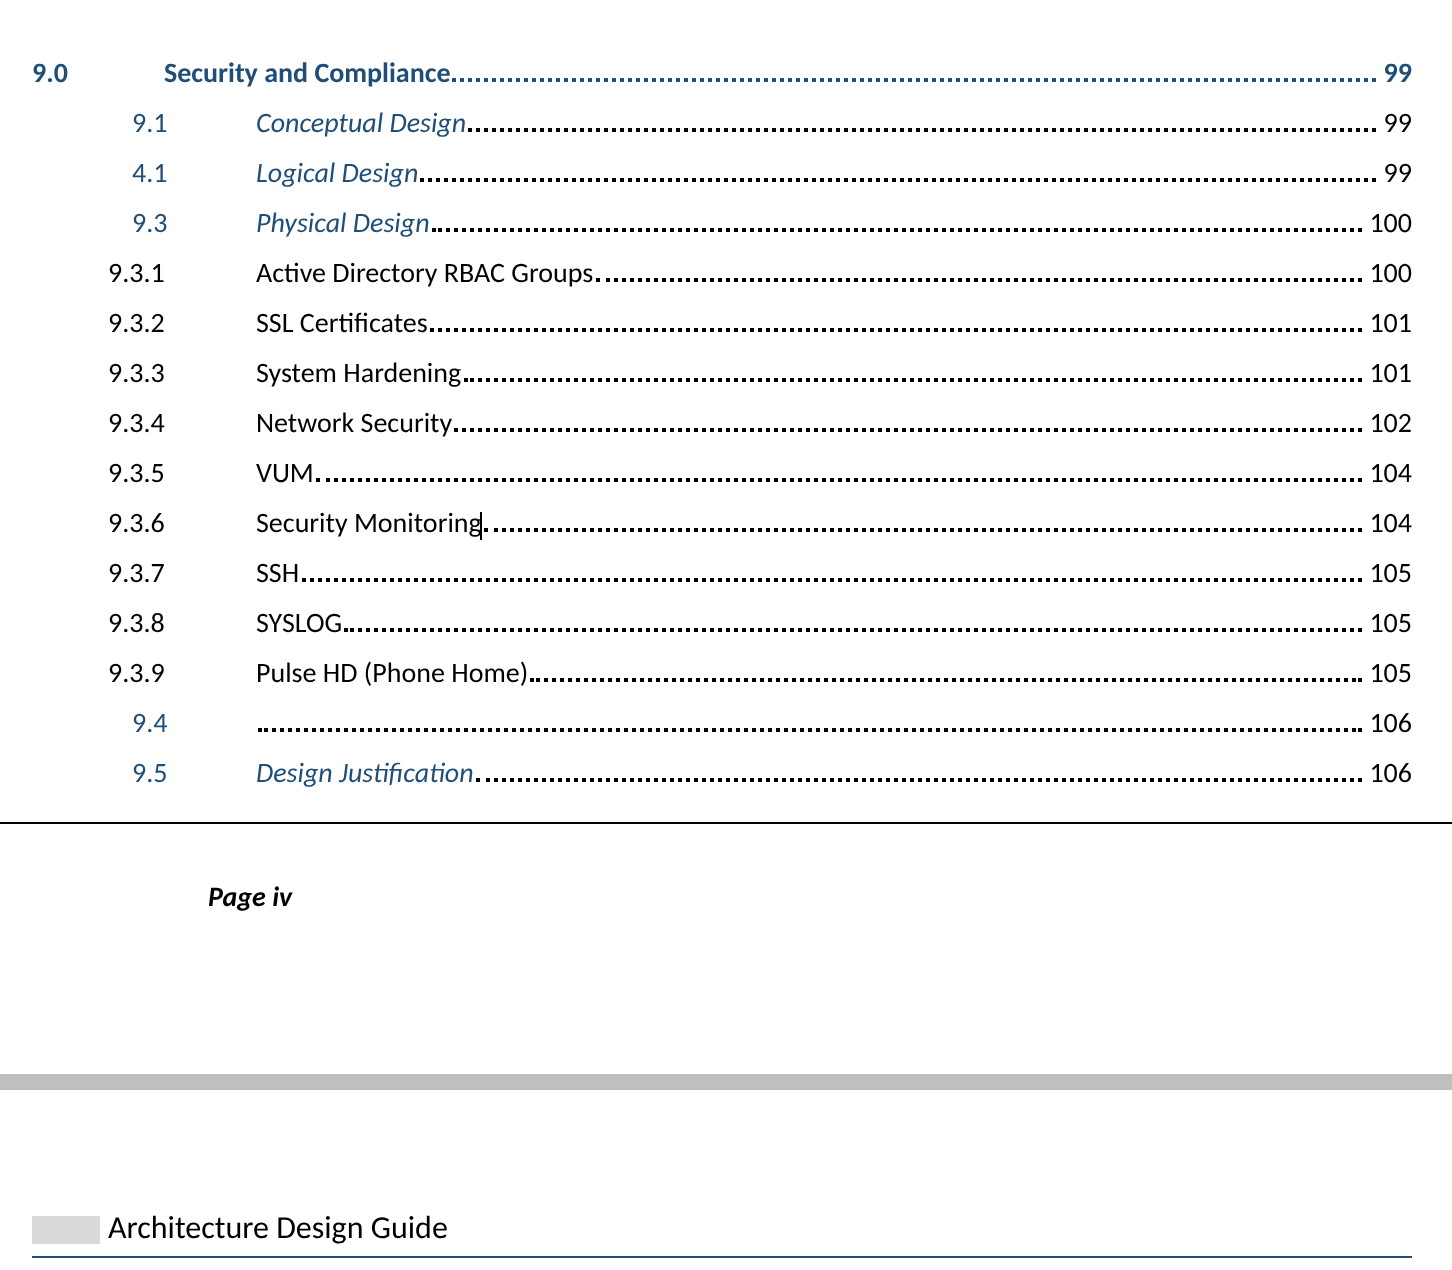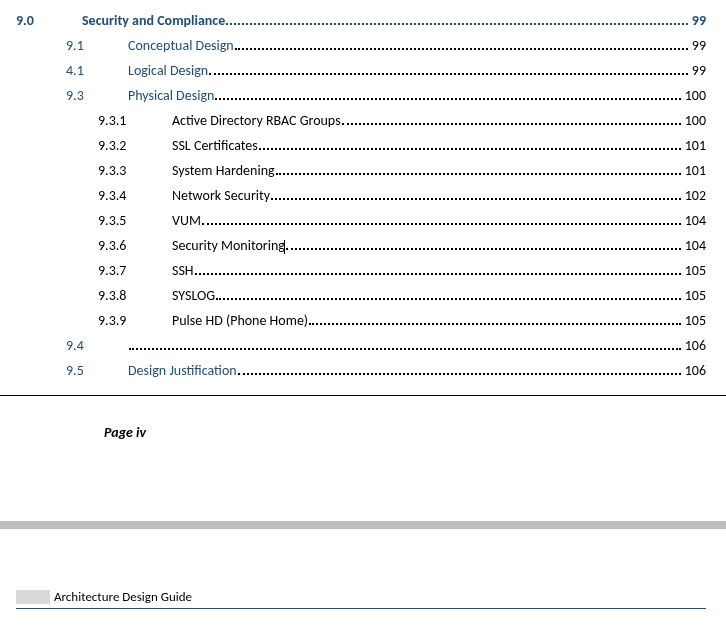--- a/index.html
+++ b/index.html
@@ -5,21 +5,21 @@
   body {
     margin: 0;
     padding: 0;
     font-family: Calibri, "Segoe UI", Arial, sans-serif;
     font-size: 14px;
     color: #000;
     background: #fff;
     width: 726px;
   }
   .page1 {
-    padding: 6px 20px 0 16px;
+    padding: 22px 20px 0 16px;
   }
   .toc-row {
     display: flex;
     align-items: baseline;
     margin: 4px 0;
     line-height: 1.5;
   }
   .toc-num {
     flex: 0 0 auto;
     padding-right: 18px;
@@ -38,23 +38,23 @@
     text-align: center;
   }
   .level-0 { margin-left: 0; }
   .level-0 .toc-num { width: 48px; color: #1F4E79; font-weight: bold; }
   .level-0 .toc-title { color: #1F4E79; font-weight: bold; }
   .level-0 .toc-dots { border-bottom: 2px dotted #1F4E79; }
   .level-0 .toc-page { color: #1F4E79; font-weight: bold; }
 
   .level-1 { margin-left: 50px; }
   .level-1 .toc-num { width: 44px; color: #1F4E79; }
-  .level-1 .toc-title { color: #1F4E79; }
-
-  .level-2 { margin-left: 82px; }
+  .level-1 .toc-title { color: #1F4E79; font-style: italic; }
+
+  .level-2 { margin-left: 38px; }
   .level-2 .toc-num { width: 56px; color: #000; }
   .level-2 .toc-title { color: #000; }
 
   .hr {
     border: none;
     border-top: 1px solid #000;
     margin: 14px 0 0 0;
   }
   .page-marker {
     font-weight: bold;
@@ -78,21 +78,21 @@
     display: flex;
     align-items: center;
   }
   .guide-box {
     width: 34px;
     height: 14px;
     background: #d9d9d9;
     margin-right: 4px;
   }
   .guide-title {
-    font-size: 13px;
+    font-size: 16px;
   }
   .header-rule {
     border: none;
     border-top: 1.5px solid #1F4E79;
     margin: 4px 20px 0 16px;
   }
   .page2 {
     padding: 28px 20px 0 16px;
   }
   .cursor-mark {

